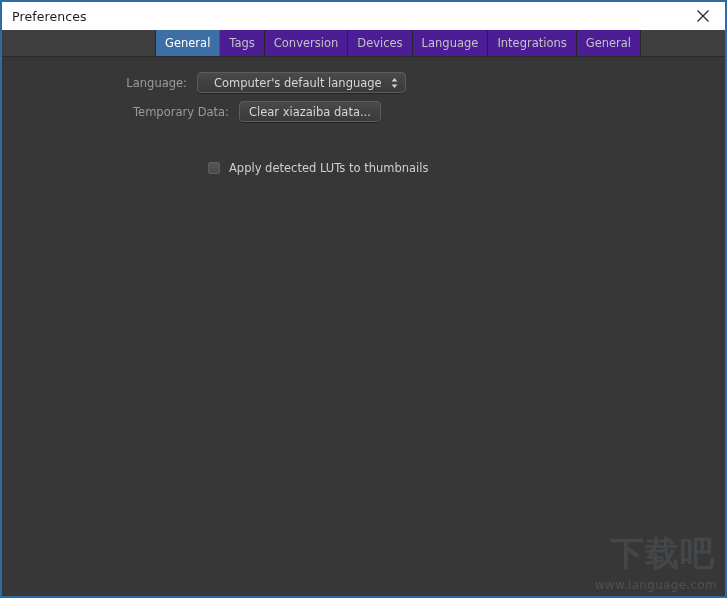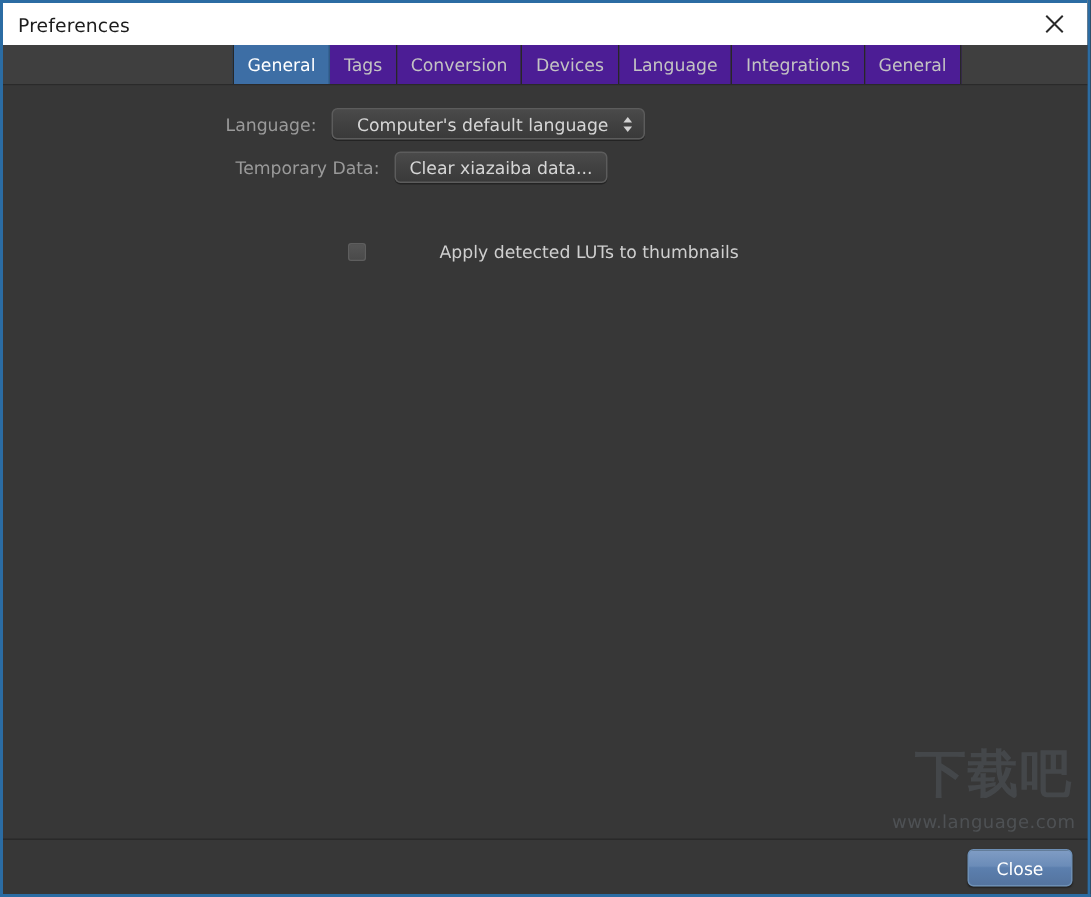--- a/index.html
+++ b/index.html
@@ -101,26 +101,25 @@
     flex: 1 1 auto;
     background: #373737;
     overflow: hidden;
   }
 
   .form-row {
     position: absolute;
     display: flex;
     align-items: center;
     left: 0;
-    margin-left: 24px;
   }
   .row-lang { top: 15px; }
   .row-temp { top: 44px; padding-left: 42px; }
   .row-luts { top: 74px; }
-  .row-check { top: 104px; gap: 40px; }
+  .row-check { top: 104px; }
 
   .field-label {
     width: 195px;
     text-align: right;
     font-size: 11.5px;
     color: #9a9a9a;
     padding-right: 10px;
     box-sizing: border-box;
     user-select: none;
   }
@@ -318,19 +317,14 @@
       <div class="check-label">Apply detected LUTs to thumbnails</div>
     </div>
 
     <div class="watermark">
       <div class="wm-logo">下载吧</div>
       <div class="wm-url">www.language.com</div>
     </div>
 
   </div>
 
-  <div class="footer">
-    <div class="close-button">
-      <span>Close</span>
-    </div>
-  </div>
 
 </div>
 
 </body></html>

